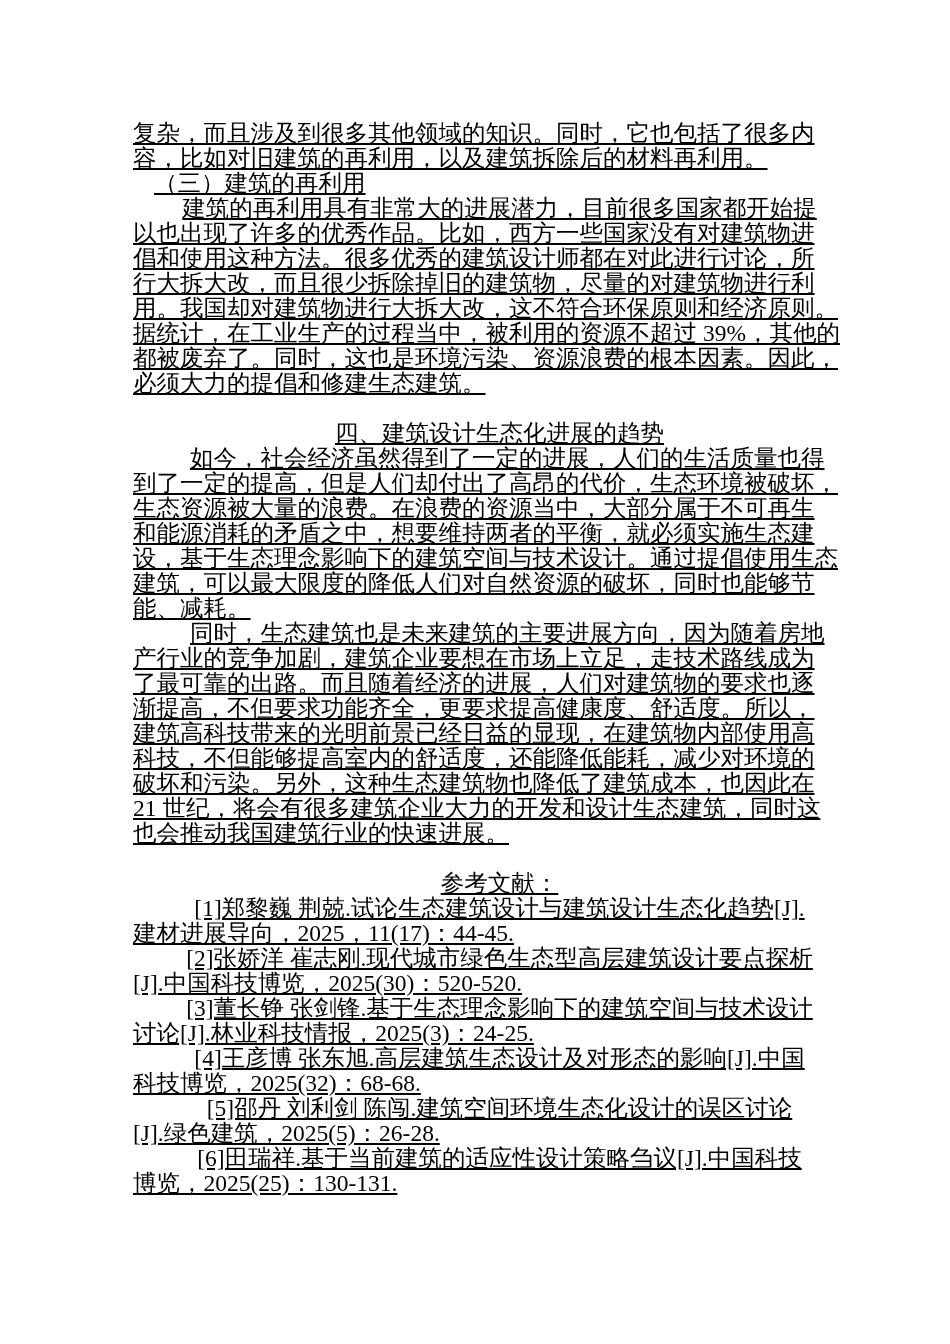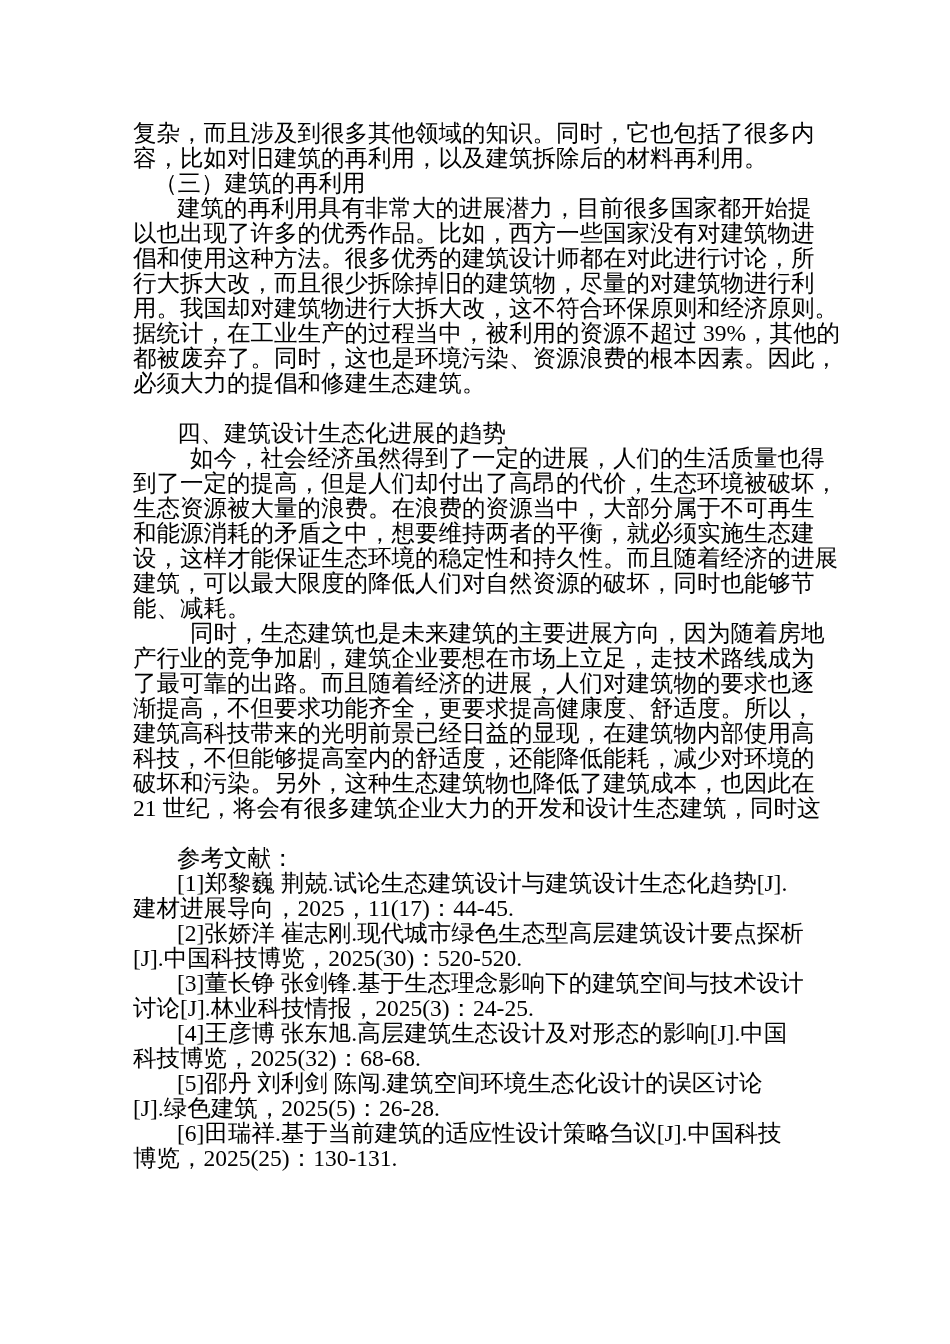--- a/index.html
+++ b/index.html
@@ -13,33 +13,34 @@
     height: 1344px;
     box-sizing: border-box;
     background: #ffffff;
     color: #000000;
     padding: 121px 128px 0 133px;
     overflow: hidden;
     font-family: "Liberation Serif", "DejaVu Serif", serif;
   }
   .doc-body {
     width: 689px;
+    text-decoration: underline;
   }
   .line {
     font-size: 23.5px;
     line-height: 25px;
     height: 25px;
     white-space: nowrap;
     letter-spacing: 0px;
     text-align: left;
   }
   .line.blank { height: 25px; }
   .ind0 { text-indent: 0; }
   .ind1 { text-indent: 21px; }  
-  .ind2 { text-indent: 44px; }  
+  .ind2 { text-indent: 44px; text-align: center; }  
   .ind3 { text-indent: 57px; }  
 </style>
 </head>
 <body>
 
 <div class="page" style="background: rgb(255, 255, 255); color: rgb(0, 0, 0);">
   <div class="doc-body">
       <div class="line ind0">复杂，而且涉及到很多其他领域的知识。同时，它也包括了很多内</div>
       <div class="line ind0">容，比如对旧建筑的再利用，以及建筑拆除后的材料再利用。</div>
       <div class="line ind1">（三）建筑的再利用</div>
@@ -50,31 +51,32 @@
       <div class="line ind0">用。我国却对建筑物进行大拆大改，这不符合环保原则和经济原则。</div>
       <div class="line ind0">据统计，在工业生产的过程当中，被利用的资源不超过 39%，其他的</div>
       <div class="line ind0">都被废弃了。同时，这也是环境污染、资源浪费的根本因素。因此，</div>
       <div class="line ind0">必须大力的提倡和修建生态建筑。</div>
       <div class="line ind0 blank"></div>
       <div class="line ind2">四、建筑设计生态化进展的趋势</div>
       <div class="line ind3">如今，社会经济虽然得到了一定的进展，人们的生活质量也得</div>
       <div class="line ind0">到了一定的提高，但是人们却付出了高昂的代价，生态环境被破坏，</div>
       <div class="line ind0">生态资源被大量的浪费。在浪费的资源当中，大部分属于不可再生</div>
       <div class="line ind0">和能源消耗的矛盾之中，想要维持两者的平衡，就必须实施生态建</div>
-      <div class="line ind0">设，这样才能保证生态环境的稳定性和持久性。而且随着经济的进展</div>
+      <div class="line ind0">设，基于生态理念影响下的建筑空间与技术设计。通过提倡使用生态</div>
       <div class="line ind0">建筑，可以最大限度的降低人们对自然资源的破坏，同时也能够节</div>
       <div class="line ind0">能、减耗。</div>
       <div class="line ind3">同时，生态建筑也是未来建筑的主要进展方向，因为随着房地</div>
       <div class="line ind0">产行业的竞争加剧，建筑企业要想在市场上立足，走技术路线成为</div>
       <div class="line ind0">了最可靠的出路。而且随着经济的进展，人们对建筑物的要求也逐</div>
       <div class="line ind0">渐提高，不但要求功能齐全，更要求提高健康度、舒适度。所以，</div>
       <div class="line ind0">建筑高科技带来的光明前景已经日益的显现，在建筑物内部使用高</div>
       <div class="line ind0">科技，不但能够提高室内的舒适度，还能降低能耗，减少对环境的</div>
       <div class="line ind0">破坏和污染。另外，这种生态建筑物也降低了建筑成本，也因此在</div>
       <div class="line ind0">21 世纪，将会有很多建筑企业大力的开发和设计生态建筑，同时这</div>
+      <div class="line ind0">也会推动我国建筑行业的快速进展。</div>
       <div class="line ind0 blank"></div>
       <div class="line ind2">参考文献：</div>
       <div class="line ind2">[1]郑黎巍 荆兢.试论生态建筑设计与建筑设计生态化趋势[J].</div>
       <div class="line ind0">建材进展导向，2025，11(17)：44-45.</div>
       <div class="line ind2">[2]张娇洋 崔志刚.现代城市绿色生态型高层建筑设计要点探析</div>
       <div class="line ind0">[J].中国科技博览，2025(30)：520-520.</div>
       <div class="line ind2">[3]董长铮 张剑锋.基于生态理念影响下的建筑空间与技术设计</div>
       <div class="line ind0">讨论[J].林业科技情报，2025(3)：24-25.</div>
       <div class="line ind2">[4]王彦博 张东旭.高层建筑生态设计及对形态的影响[J].中国</div>
       <div class="line ind0">科技博览，2025(32)：68-68.</div>

